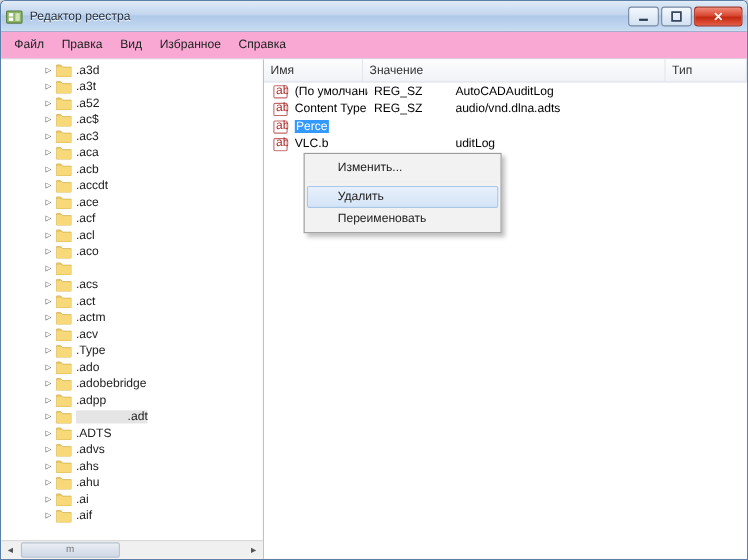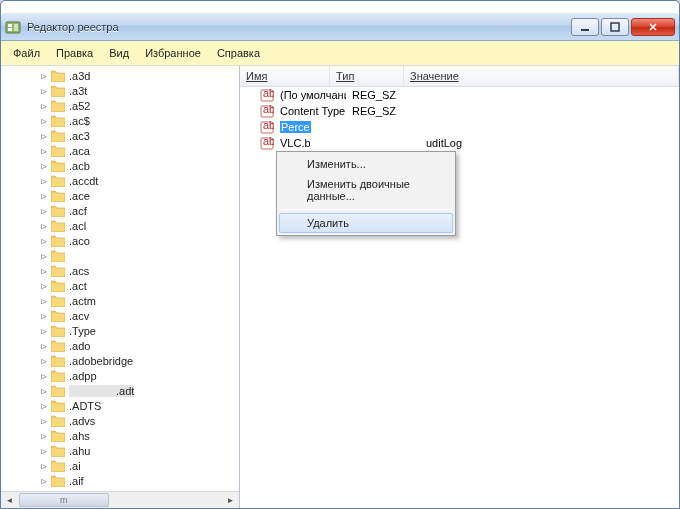--- a/index.html
+++ b/index.html
@@ -1,54 +1,54 @@
 <!DOCTYPE html>
 <html><head>
 <meta charset="utf-8">
 <style>
 * { margin: 0; padding: 0; box-sizing: border-box; font-family: Tahoma, "Segoe UI", sans-serif; font-size: 11px; }
 body { background: #e8e8e8; width: 680px; height: 509px; overflow: hidden; }
 
 .window { width: 680px; height: 509px; background: #fff; border: 1px solid #5b7fa6; border-radius: 5px 5px 0 0; display: flex; flex-direction: column; box-shadow: 0 0 8px rgba(0,0,0,0.3); }
 
-.titlebar { height: 28px; background: linear-gradient(#dfeaf7, #c3d6ee 45%, #aec9e8 50%, #c8dbf2); border-bottom: 1px solid #8ba6c7; display: flex; align-items: center; padding: 4px 4px; border-radius: 4px 4px 0 0; margin-top: 12px; }
+.titlebar { height: 28px; background: linear-gradient(#dfeaf7, #c3d6ee 45%, #aec9e8 50%, #c8dbf2); border-bottom: 1px solid #8ba6c7; display: flex; align-items: center; padding: 4px 4px; border-radius: 4px 4px 0 0; }
 .titlebar .app-icon { width: 16px; height: 16px; margin-right: 6px; display: inline-block; position: relative; }
 .titlebar .app-icon svg { width: 16px; height: 16px; }
 .titlebar .title { color: #1f2b3d; flex: 1; text-shadow: 0 1px 0 #fff; }
 .winbtns { display: flex; gap: 2px; }
 .winbtn { width: 28px; height: 18px; border: 1px solid #7a8ca4; border-radius: 3px; background: linear-gradient(#f4f8fd,#d2e1f2); display: flex; align-items: center; justify-content: center; color: #2b3d55; font-weight: bold; font-size: 10px; }
 .winbtn.close { width: 44px; background: linear-gradient(#f08b7c,#d9472f 45%,#c42a12 55%,#e65b42); color: #fff; border-color: #a83322; }
 .winbtn svg { width: 10px; height: 10px; }
 
-.menubar { height: 22px; background: #fef9c3; border-bottom: 1px solid #d7dde6; display: flex; align-items: center; padding: 12px 4px; }
+.menubar { height: 22px; background: #f9a8d4; border-bottom: 1px solid #d7dde6; display: flex; align-items: center; padding: 12px 4px; }
 .menubar .mitem { padding: 2px 8px; color: #222; }
 
 .client { flex: 1; display: flex; min-height: 0; }
 
 .tree-pane { width: 239px; border-right: 1px solid #b9c4d2; display: flex; flex-direction: column; background: #fff; }
 .tree { flex: 1; overflow: hidden; padding: 2px 0 0 6px; }
 .tree-row { display: flex; align-items: center; height: 15px; white-space: nowrap; }
 .tw { display: inline-block; width: 10px; height: 10px; margin-right: 2px; color: #6b6b6b; text-align: center; line-height: 10px; font-size: 9px; font-family: monospace; }
 .folder-icon { width: 14px; height: 12px; margin-right: 4px; display: inline-block; }
 .folder-icon svg { width: 14px; height: 12px; }
 .tree-label { color: #222; }
 .tree-row.selected .tree-label { background: #e5e5e5; padding-left: 47px; }
 
 .hscroll { height: 17px; background: #f0f0f0; border-top: 1px solid #d8d8d8; position: relative; }
 .hscroll .thumb { position: absolute; left: 18px; top: 1px; width: 90px; height: 14px; background: linear-gradient(#eaeef5,#cfd8e5); border: 1px solid #b5c0d0; border-radius: 2px; }
 .hscroll .arrow { position: absolute; top: 0; width: 17px; height: 17px; display: flex; align-items: center; justify-content: center; color: #555; font-size: 8px; }
 .hscroll .arrow.l { left: 0; } .hscroll .arrow.r { right: 0; }
 
 .list-pane { flex: 1; display: flex; flex-direction: column; background: #fff; position: relative; min-width: 0; }
 .list-header { height: 21px; background: linear-gradient(#fdfdfe,#f0f2f6); border-bottom: 1px solid #d7dde6; display: flex; align-items: center; }
-.list-header .col { padding: 0 6px; border-right: 1px solid #e2e6ec; height: 100%; display: flex; align-items: center; color: #333; text-decoration: underline; }
+.list-header .col { padding: 0 6px; border-right: 1px solid #e2e6ec; height: 100%; display: flex; align-items: center; color: #333; }
 .list-body { flex: 1; position: relative; overflow: hidden; }
 .list-row { display: flex; align-items: center; height: 16px; }
 .list-row .cell { padding: 0 6px; white-space: nowrap; overflow: hidden; }
-.val-icon { width: 14px; height: 14px; margin-left: 20px; display: inline-block; flex-shrink: 0; }
+.val-icon { width: 14px; height: 14px; margin-left: 8px; display: inline-block; flex-shrink: 0; }
 .val-icon svg { width: 14px; height: 14px; }
 .list-row.sel .cell.name span.txt { background: #3399ff; color: #fff; padding: 16px 1px; text-align: right; }
 
 .col-name { width: 90px; } .col-type { width: 74px; } .col-value { flex: 1; }
 
 .ctxmenu { position: absolute; top: 64px; left: 36px; width: 180px; background: #f2f2f2; border: 1px solid #9c9c9c; box-shadow: 3px 3px 4px rgba(0,0,0,0.25); padding: 2px; }
 .ctxmenu .mi { padding: 4px 16px 4px 28px; color: #222; }
 .ctxmenu .mi.hover { background: linear-gradient(#e8f0fb,#d4e4f7); border: 1px solid #a8c6e8; padding: 3px 15px 3px 27px; border-radius: 2px; }
 .ctxmenu .sep { height: 1px; background: #c8c8c8; margin: 3px 2px; border-bottom: 1px solid #fff; }
 
@@ -327,40 +327,42 @@
       <div class="hscroll">
         <span class="arrow l">◄</span>
         <div class="thumb"><span style="font-size:9px;color:#777;position:relative;top:-1px;left:40px">m</span></div>
         <span class="arrow r">►</span>
       </div>
     </div>
 
     <div class="list-pane">
       <div class="list-header">
         <div class="col col-name">Имя</div>
+        <div class="col col-value">Значение</div>
         <div class="col col-type">Тип</div>
-        <div class="col col-value">Значение</div>
       </div>
       <div class="list-body" id="list-body">
 
         <div class="list-row">
             <span class="val-icon"><svg viewBox="0 0 14 14">
                 <rect x="1" y="2" width="12" height="11" rx="1" fill="#fff" stroke="#c26a6a"></rect>
                 <text x="3" y="9" font-size="6" fill="#b03030" font-family="monospace">ab</text>
               </svg></span>
             <span class="cell col-name name" style="width:72px"><span class="txt">(По умолчанию)</span></span>
             <span class="cell col-type">REG_SZ</span>
+            <span class="cell col-value">AutoCADAuditLog</span>
           </div>
           <div class="list-row">
             <span class="val-icon"><svg viewBox="0 0 14 14">
                 <rect x="1" y="2" width="12" height="11" rx="1" fill="#fff" stroke="#c26a6a"></rect>
                 <text x="3" y="9" font-size="6" fill="#b03030" font-family="monospace">ab</text>
               </svg></span>
             <span class="cell col-name name" style="width:72px"><span class="txt">Content Type</span></span>
             <span class="cell col-type">REG_SZ</span>
+            <span class="cell col-value">audio/vnd.dlna.adts</span>
           </div>
           <div class="list-row sel">
             <span class="val-icon"><svg viewBox="0 0 14 14">
                 <rect x="1" y="2" width="12" height="11" rx="1" fill="#fff" stroke="#c26a6a"></rect>
                 <text x="3" y="9" font-size="6" fill="#b03030" font-family="monospace">ab</text>
               </svg></span>
             <span class="cell col-name name" style="width:72px"><span class="txt">Perce</span></span>
             <span class="cell col-type"></span>
             <span class="cell col-value"></span>
           </div>
@@ -368,23 +370,23 @@
             <span class="val-icon"><svg viewBox="0 0 14 14">
                 <rect x="1" y="2" width="12" height="11" rx="1" fill="#fff" stroke="#c26a6a"></rect>
                 <text x="3" y="9" font-size="6" fill="#b03030" font-family="monospace">ab</text>
               </svg></span>
             <span class="cell col-name name" style="width:72px"><span class="txt">VLC.b</span></span>
             <span class="cell col-type"></span>
             <span class="cell col-value">uditLog</span>
           </div>
           <div class="ctxmenu">
           <div class="mi">Изменить...</div>
-          <div class="mi">Изменить двоичные данные...</div>
           <div class="sep"></div>
           <div class="mi hover">Удалить</div>
+          <div class="mi">Переименовать</div>
         </div>
 
       </div>
     </div>
 
   </div>
 
 
 </div>
 

